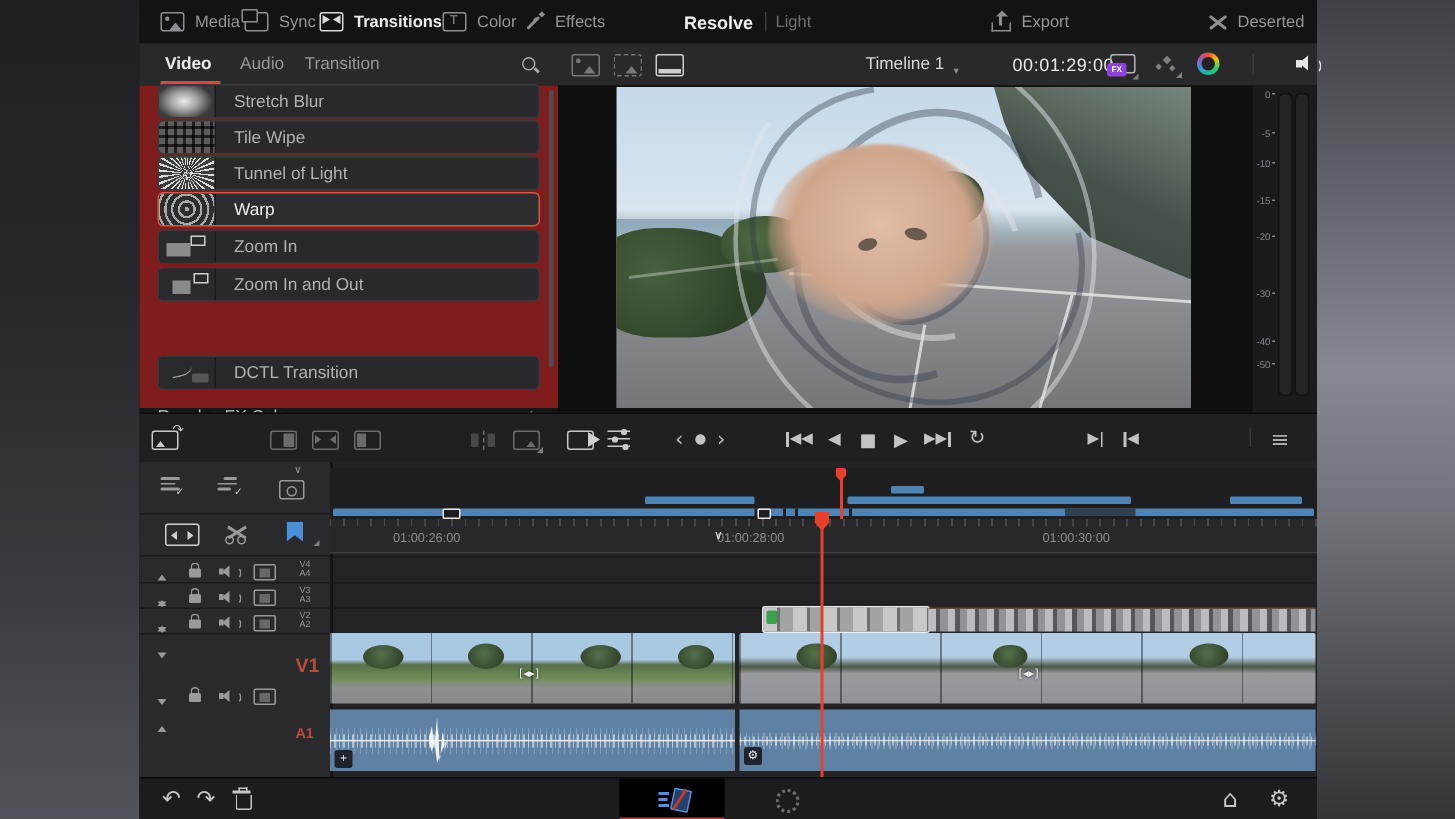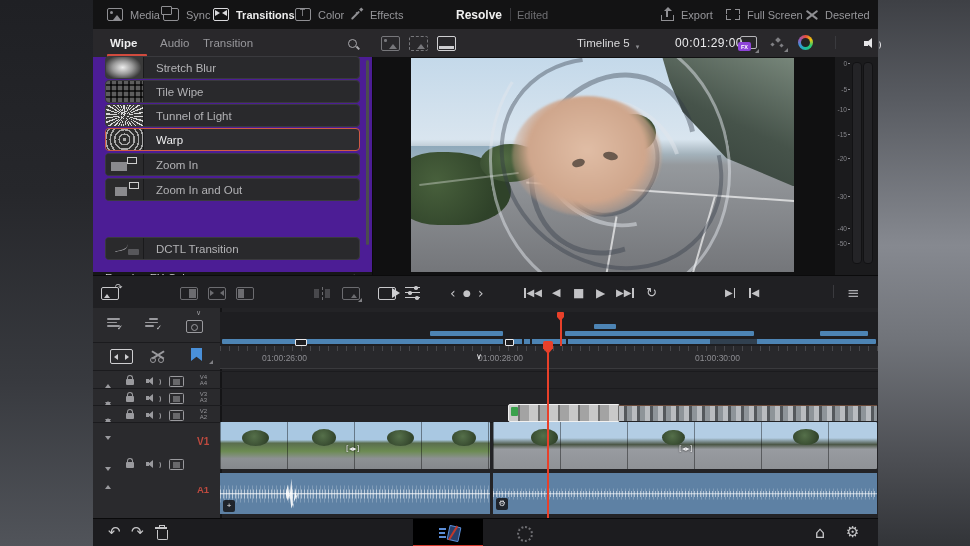--- a/index.html
+++ b/index.html
@@ -62,21 +62,21 @@
   .corner-tri{position:absolute;width:0;height:0;border-left:4px solid transparent;border-bottom:4px solid #808084;}
   .sparkle{position:absolute;width:16px;height:14px;}
   .sparkle i{position:absolute;background:#808084;transform:rotate(45deg);}
   .colorwheel{position:absolute;width:15px;height:15px;border-radius:50%;background:conic-gradient(#e74c3c,#f1c40f,#2ecc71,#1abc9c,#3498db,#9b59b6,#e74c3c);}
   .colorwheel i{position:absolute;left:3px;top:3px;width:9px;height:9px;border-radius:50%;background:#222;}
   .speaker{position:relative;display:inline-block;width:16px;height:13px;}
   .speaker .body{position:absolute;left:0;top:4px;width:4px;height:5px;background:#e6e6e8;}
   .speaker .cone{position:absolute;left:2px;top:1px;width:0;height:0;border-top:5.5px solid transparent;border-bottom:5.5px solid transparent;border-right:6px solid #e6e6e8;}
   .speaker .w1{position:absolute;left:9px;top:2.5px;width:6px;height:8px;border:1.5px solid transparent;border-right-color:#e6e6e8;border-radius:50%;}
   
-  #library{left:0;top:57px;width:279px;height:215px;background:#4c1d95;}
+  #library{left:0;top:57px;width:279px;height:215px;background:#7f1d1d;}
   .tr-item{position:absolute;left:12px;width:253px;height:21px;background:#29292c;border:1px solid #3a3a3e;border-radius:4px;display:flex;align-items:center;overflow:hidden;}
   .tr-item.selected{border:1.5px solid #cf5b45;background:#2d2d30;}
   .tr-thumb{width:37px;height:100%;background:#333;border-right:1px solid #1a1a1c;flex:none;position:relative;overflow:hidden;}
   .tr-label{font-size:11.5px;color:#b2b2b5;padding-left:12px;}
   .tr-item.selected .tr-label{color:#ededee;}
   .th-stretch{background:radial-gradient(ellipse 60% 70% at 45% 50%,#ededed,#9a9a9a 45%,#3a3a3a 85%);}
   .th-tile{background:repeating-linear-gradient(90deg,#9a9a9a 0 4px,#333 4px 6px),repeating-linear-gradient(0deg,#9a9a9a 0 4px,#333 4px 6px);background-blend-mode:multiply;}
   .th-tunnel{background:repeating-conic-gradient(#d9d9d9 0 5deg,#3c3c3c 5deg 13deg);}
   .th-warp{background:repeating-radial-gradient(circle at 50% 50%,#a9a9a9 0 1.5px,#2e2e2e 1.5px 4.5px);}
   .th-zoom{background:#2a2a2c;}
@@ -227,52 +227,43 @@
             <s></s>
           </span>
         <span>Effects</span>
       </div>
 
       <div class="tb-item" style="left:363px;color:#f0f0f0;font-size:12px;font-weight:bold">
         <span>Resolve</span>
       </div>
       <div class="tb-divider" style="left:417px"></div>
       <div class="tb-item" style="left:424px;color:#6f6f73">
-        <span>Edited</span>
+        <span>Light</span>
       </div>
 
       <div class="tb-item" style="left:568px">
         <span class="ic-export">
             <i></i>
             <b></b>
             <s></s>
           </span>
         <span>Export</span>
       </div>
-      <div class="tb-item" style="left:633px">
-        <span class="ic-fullscr">
-            <span class="tl"></span>
-            <span class="tr"></span>
-            <span class="bl"></span>
-            <span class="br"></span>
-          </span>
-        <span>Full Screen</span>
-      </div>
       <div class="tb-item" style="left:712px">
         <span class="ic-inspect">
             <i></i>
             <i></i>
           </span>
         <span>Deserted</span>
       </div>
     </div>
 
     <div id="row2" class="abs">
       <div class="tab active" style="left:17px">
-          <span>Wipe</span>
+          <span>Video</span>
         </div>
       <div id="tab-underline"></div>
       <div class="tab" style="left:67px">
           <span>Audio</span>
         </div>
       <div class="tab" style="left:110px">
           <span>Transition</span>
         </div>
 
       <span class="ic-search abs" style="left:255px;top:8px"><i></i><b></b></span>
@@ -282,21 +273,21 @@
           <span class="mtn"></span>
         </span>
       <span class="vicon film" style="left:316px">
           <span class="mtn"></span>
         </span>
       <span class="vicon monitor bright" style="left:344px">
           <span class="base"></span>
         </span>
 
       <div class="tab tl-name" style="left:484px">
-        <span>Timeline 5</span>
+        <span>Timeline 1</span>
         <span class="glyph" style="font-size:7px;color:#8d8d91;margin-left:6px;margin-top:8px">▾</span>
       </div>
       <div class="tab tc" style="left:582px">
           <span>00:01:29:00</span>
         </div>
 
       <span class="fxbadge" style="left:645px;top:7px">
         <span class="film"></span>
         <span class="tag">FX</span>
         <span class="corner-tri" style="right:-2px;bottom:-2px"></span>
@@ -537,21 +528,21 @@
             <span class="b"></span>
             <span class="c"></span>
             <span class="w"></span>
           </span>
         <span class="film-s" style="left:76px;top:102px">
             <i></i>
           </span>
         <span class="trklabel" style="left:100px;top:100px"><span>V2</span><br><span>A2</span></span>
         <div class="hline" style="top:114px;width:127px"></div>
 
-        <span class="abs" style="left:104px;top:128px;font-size:10px;font-weight:bold;color:#bf4a3f">V1</span>
+        <span class="abs" style="left:104px;top:128px;font-size:13px;font-weight:bold;color:#bf4a3f">V1</span>
         <span class="abs" style="left:12px;top:149px"><span class="tri-dn"></span><br><span class="tri-up"></span></span>
         <span class="lock" style="left:33px;top:154px"></span>
         <span class="spk-s" style="left:53px;top:151px">
             <span class="b"></span>
             <span class="c"></span>
             <span class="w"></span>
           </span>
         <span class="film-s" style="left:76px;top:151px">
             <i></i>
           </span>

